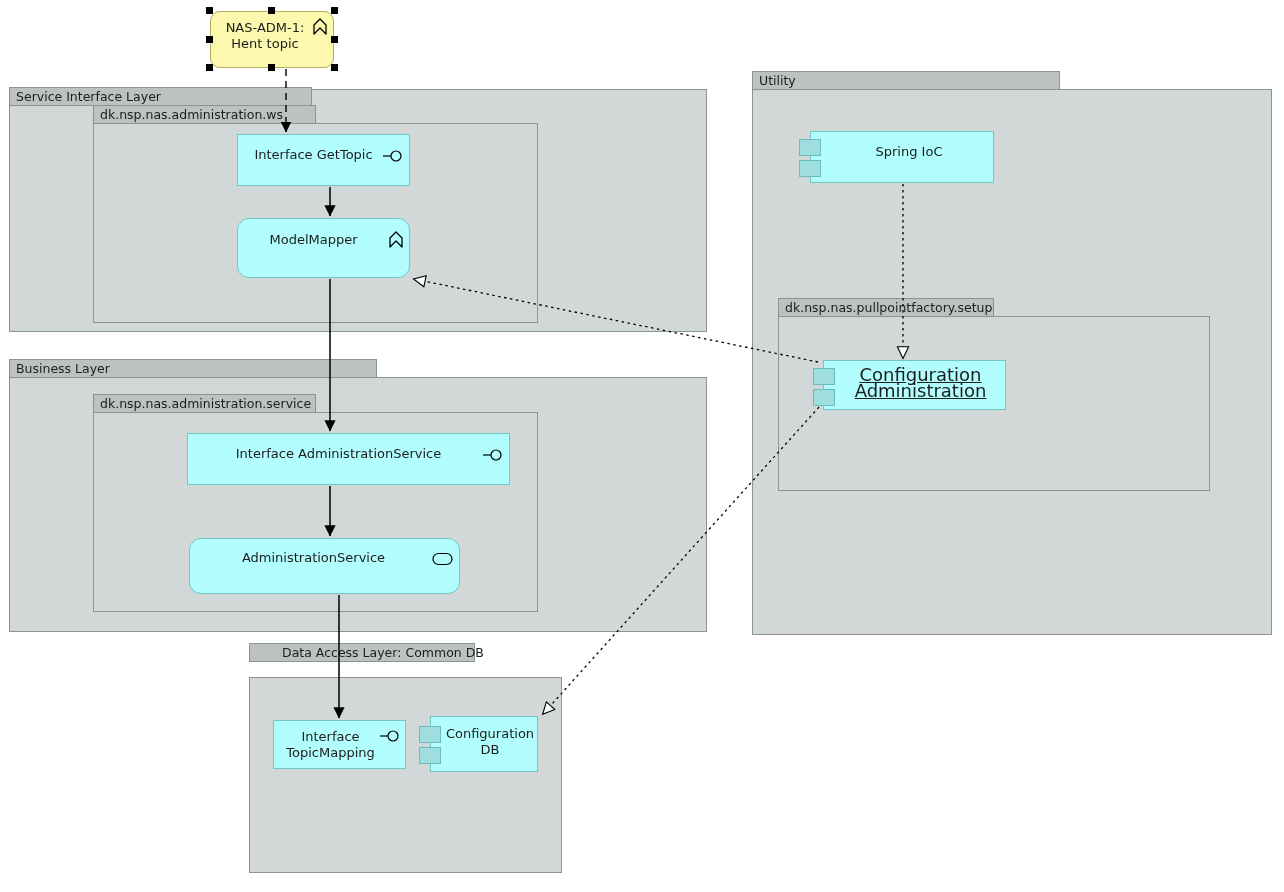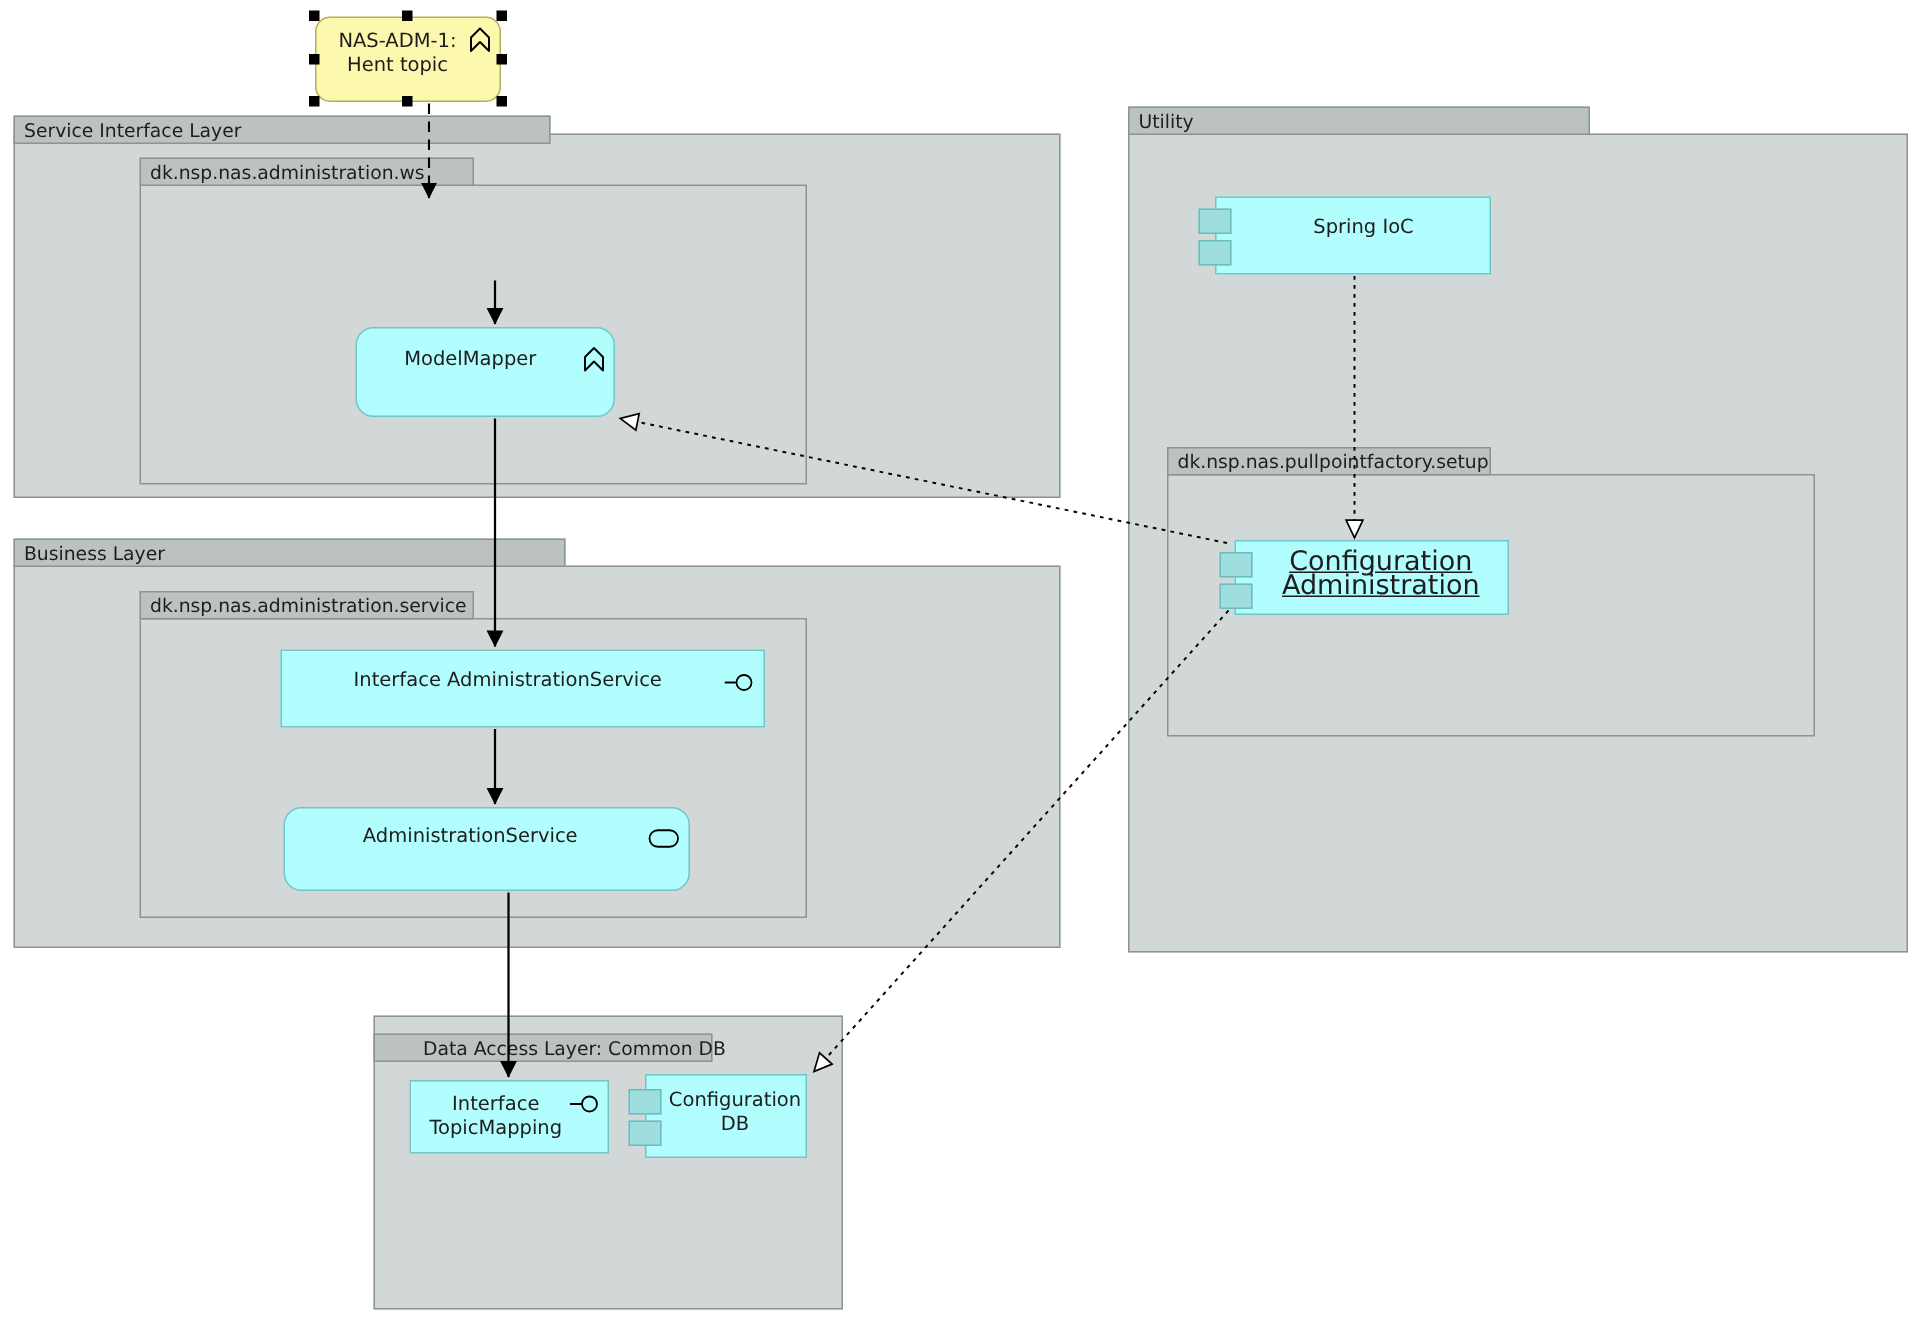--- a/index.html
+++ b/index.html
@@ -107,26 +107,33 @@
     width: 1284px; height: 892px;
     z-index: 10;
     pointer-events: none;
   }
 </style>
 </head>
 <body>
 
 <div id="canvas">
 
-  <div class="layer-tab" style="left:9px; top:77px; width:358px;">Service Interface Layer</div>
+  <div class="layer-tab" style="left:9px; top:87px; width:303px;">Service Interface Layer</div>
   <div class="layer" style="left:9px; top:89px; width:698px; height:243px;"></div>
 
   <div class="pkg-tab" style="left:93px; top:105px; width:223px;">dk.nsp.nas.administration.ws</div>
   <div class="pkg" style="left:93px; top:123px; width:445px; height:200px;"></div>
 
+  <div class="node" style="left:237px; top:134px; width:173px; height:52px;">
+    <div class="node-label" style="top:12px; left:2px; right:22px;">Interface GetTopic</div>
+    <svg class="marker" style="right:4px; top:12px;" width="22" height="18" viewBox="0 0 22 18">
+      <line x1="0" y1="9" x2="8" y2="9" stroke="#000" stroke-width="1.2"></line>
+      <circle cx="13" cy="9" r="5" fill="none" stroke="#000" stroke-width="1.2"></circle>
+    </svg>
+  </div>
 
   <div class="node rounded" style="left:237px; top:218px; width:173px; height:60px;padding-left:19px;">
     <div class="node-label" style="top:13px; left:2px; right:22px;">ModelMapper</div>
     <svg class="marker" style="right:4px; top:11px;" width="18" height="20" viewBox="0 0 18 20">
       <path d="M3 17 L3 8 L9 2 L15 8 L15 17 L9 11 Z" fill="none" stroke="#000" stroke-width="1.3" stroke-linejoin="round"></path>
     </svg>
   </div>
 
   <div class="layer-tab" style="left:9px; top:359px; width:368px;">Business Layer</div>
   <div class="layer" style="left:9px; top:377px; width:698px; height:255px;"></div>
@@ -142,21 +149,21 @@
     </svg>
   </div>
 
   <div class="node rounded" style="left:189px; top:538px; width:271px; height:56px;">
     <div class="node-label" style="top:11px; left:2px; right:24px;">AdministrationService</div>
     <svg class="marker" style="right:5px; top:12px;" width="22" height="16" viewBox="0 0 22 16">
       <rect x="1" y="2.5" width="19" height="11" rx="5.5" ry="5.5" fill="none" stroke="#000" stroke-width="1.2"></rect>
     </svg>
   </div>
 
-  <div class="layer-tab" style="left:249px; top:689px; width:226px; overflow:visible;padding-left:32px;">Data Access Layer: Common DB</div>
+  <div class="layer-tab" style="left:249px; top:643px; width:226px; overflow:visible;padding-left:32px;">Data Access Layer: Common DB</div>
   <div class="layer" style="left:249px; top:677px; width:313px; height:196px;"></div>
 
   <div class="node" style="left:273px; top:720px; width:133px; height:49px;">
     <div class="node-label" style="top:8px; left:2px; right:20px;">Interface
 TopicMapping</div>
     <svg class="marker" style="right:3px; top:6px;" width="22" height="18" viewBox="0 0 22 18">
       <line x1="0" y1="9" x2="8" y2="9" stroke="#000" stroke-width="1.2"></line>
       <circle cx="13" cy="9" r="5" fill="none" stroke="#000" stroke-width="1.2"></circle>
     </svg>
   </div>

